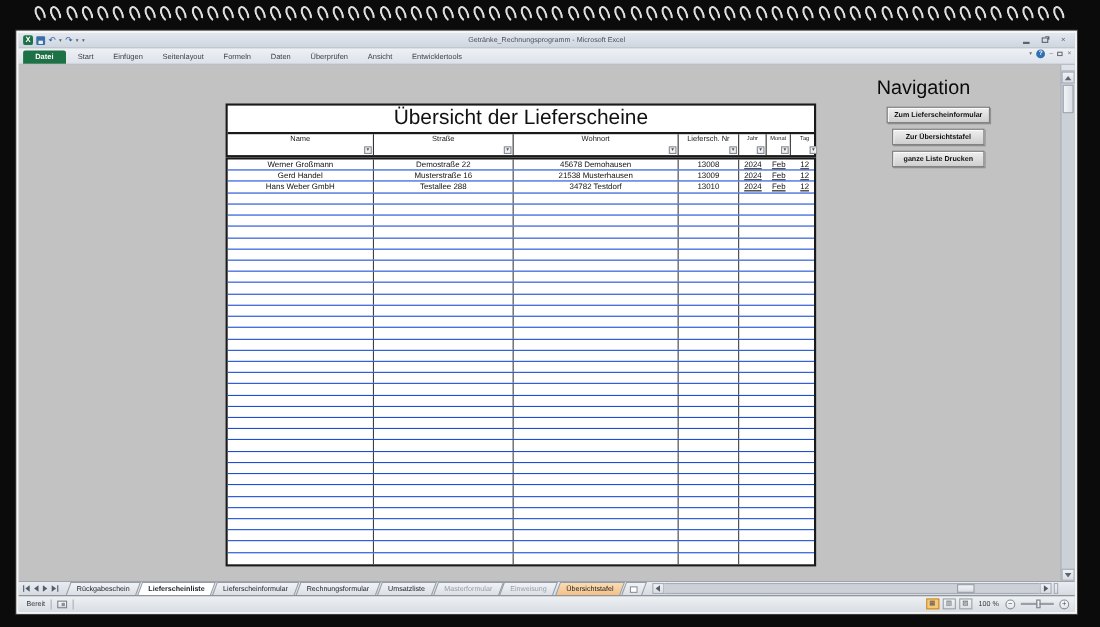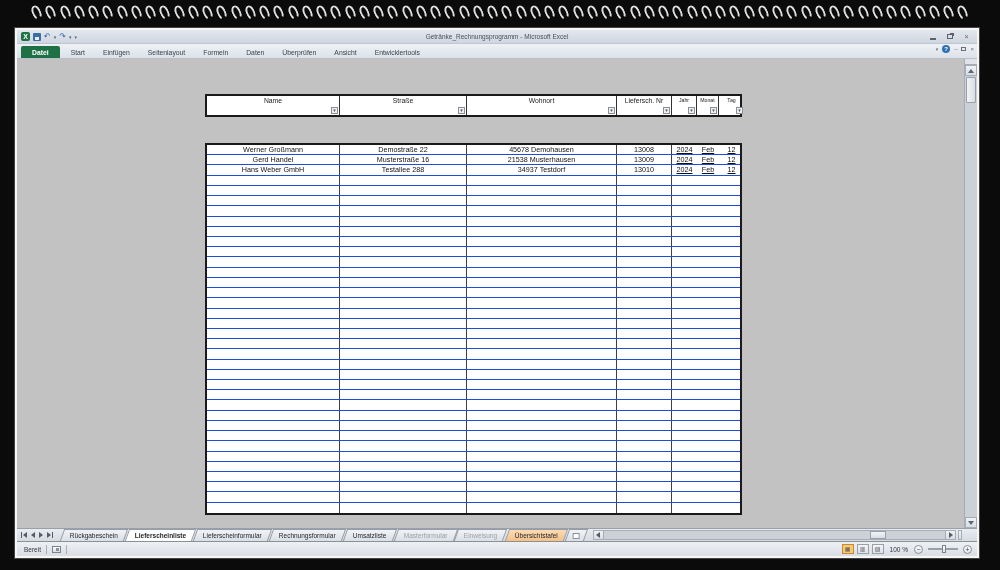--- a/index.html
+++ b/index.html
@@ -236,20 +236,21 @@
         <span class="mini-box"></span>
         <span class="mini">×</span>
       </div>
     </div>
 
 
     <div class="sheet">
 
 
       <div class="table-top">
+        <div class="ttitle">Übersicht der Lieferscheine</div>
         <div class="hrow">
             <div class="hcell" style="width: 133px;">
               <span class="hlab">Name</span>
               <span class="hdd">▾</span>
             </div>
             <div class="hcell" style="width: 127px;">
               <span class="hlab">Straße</span>
               <span class="hdd">▾</span>
             </div>
             <div class="hcell" style="width: 150px;">
@@ -294,21 +295,21 @@
             <div class="tcell" style="width: 55px;">13009</div>
             <div class="tcell merged">
               <span style="width: 25px;">2024</span>
               <span style="width: 22px;">Feb</span>
               <span style="width: 25px;">12</span>
             </div>
           </div>
           <div class="trow">
             <div class="tcell" style="width: 133px;">Hans Weber GmbH</div>
             <div class="tcell" style="width: 127px;">Testallee 288</div>
-            <div class="tcell" style="width: 150px;">34937 Testdorf</div>
+            <div class="tcell" style="width: 150px;">34782 Testdorf</div>
             <div class="tcell" style="width: 55px;">13010</div>
             <div class="tcell merged">
               <span style="width: 25px;">2024</span>
               <span style="width: 22px;">Feb</span>
               <span style="width: 25px;">12</span>
             </div>
           </div>
           <div class="trow">
             <div class="tcell" style="width: 133px;"></div>
             <div class="tcell" style="width: 127px;"></div>
@@ -535,20 +536,26 @@
           </div>
           <div class="trow">
             <div class="tcell" style="width: 133px;"></div>
             <div class="tcell" style="width: 127px;"></div>
             <div class="tcell" style="width: 150px;"></div>
             <div class="tcell" style="width: 55px;"></div>
             <div class="tcell merged"></div>
           </div>
         </div>
 
+      <div class="navpanel">
+        <div class="navhead">Navigation</div>
+      <div class="navbtn">Zum Lieferscheinformular</div>
+          <div class="navbtn">Zur Übersichtstafel</div>
+          <div class="navbtn">ganze Liste Drucken</div>
+        </div>
 
       <div class="vscroll">
         <div class="vs-split"></div>
         <div class="vs-btn">
             <span class="tri-up"></span>
           </div>
         <div class="vs-thumb"></div>
         <div class="vs-track"></div>
         <div class="vs-btn">
             <span class="tri-down"></span>

